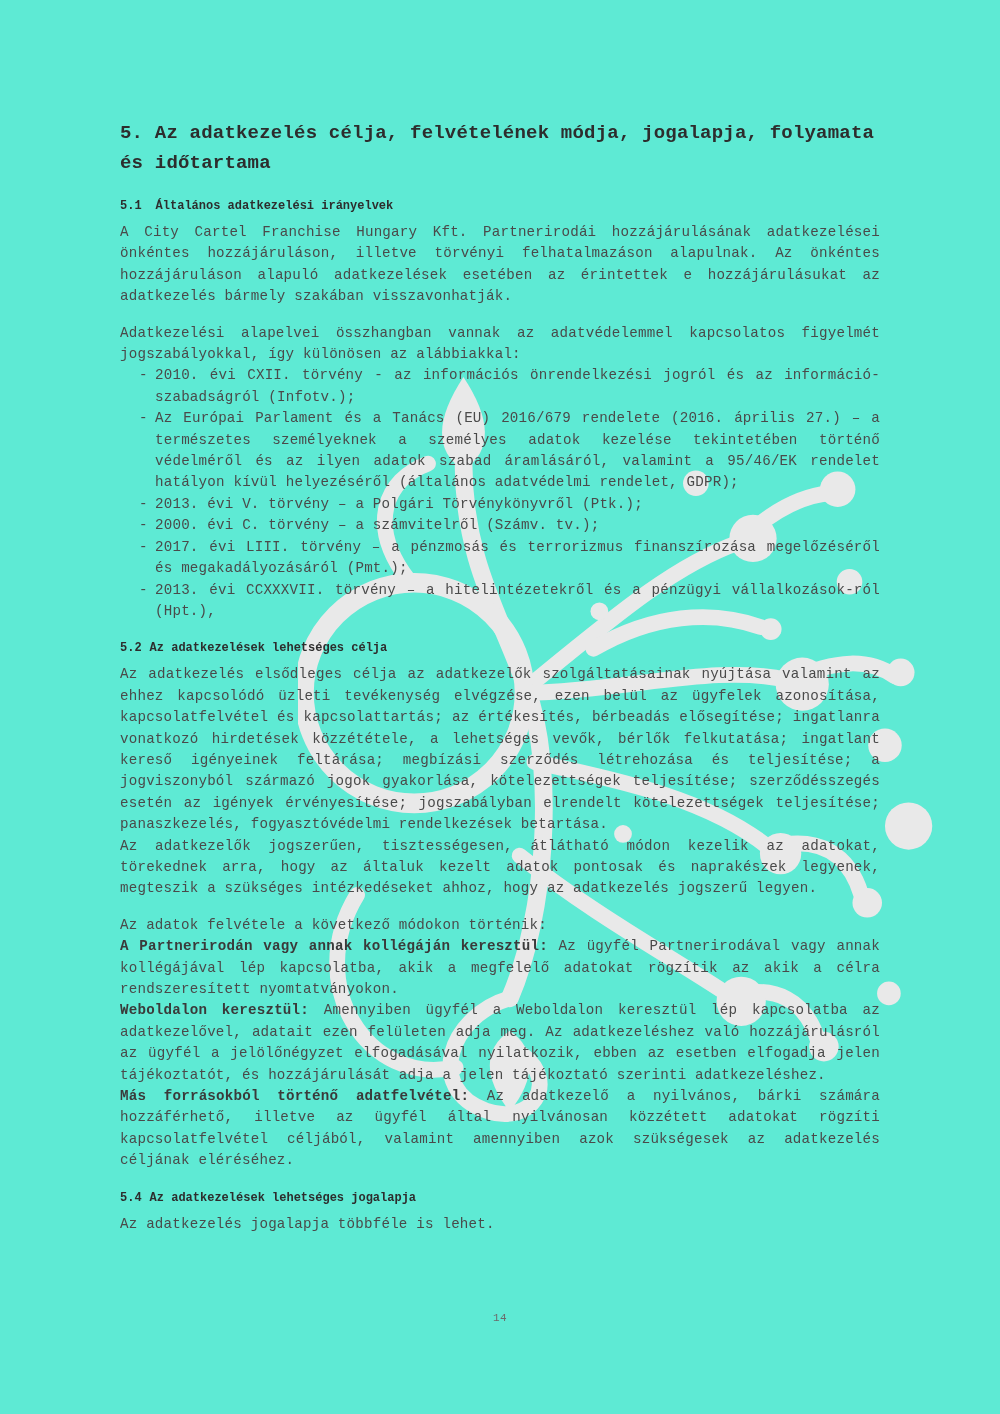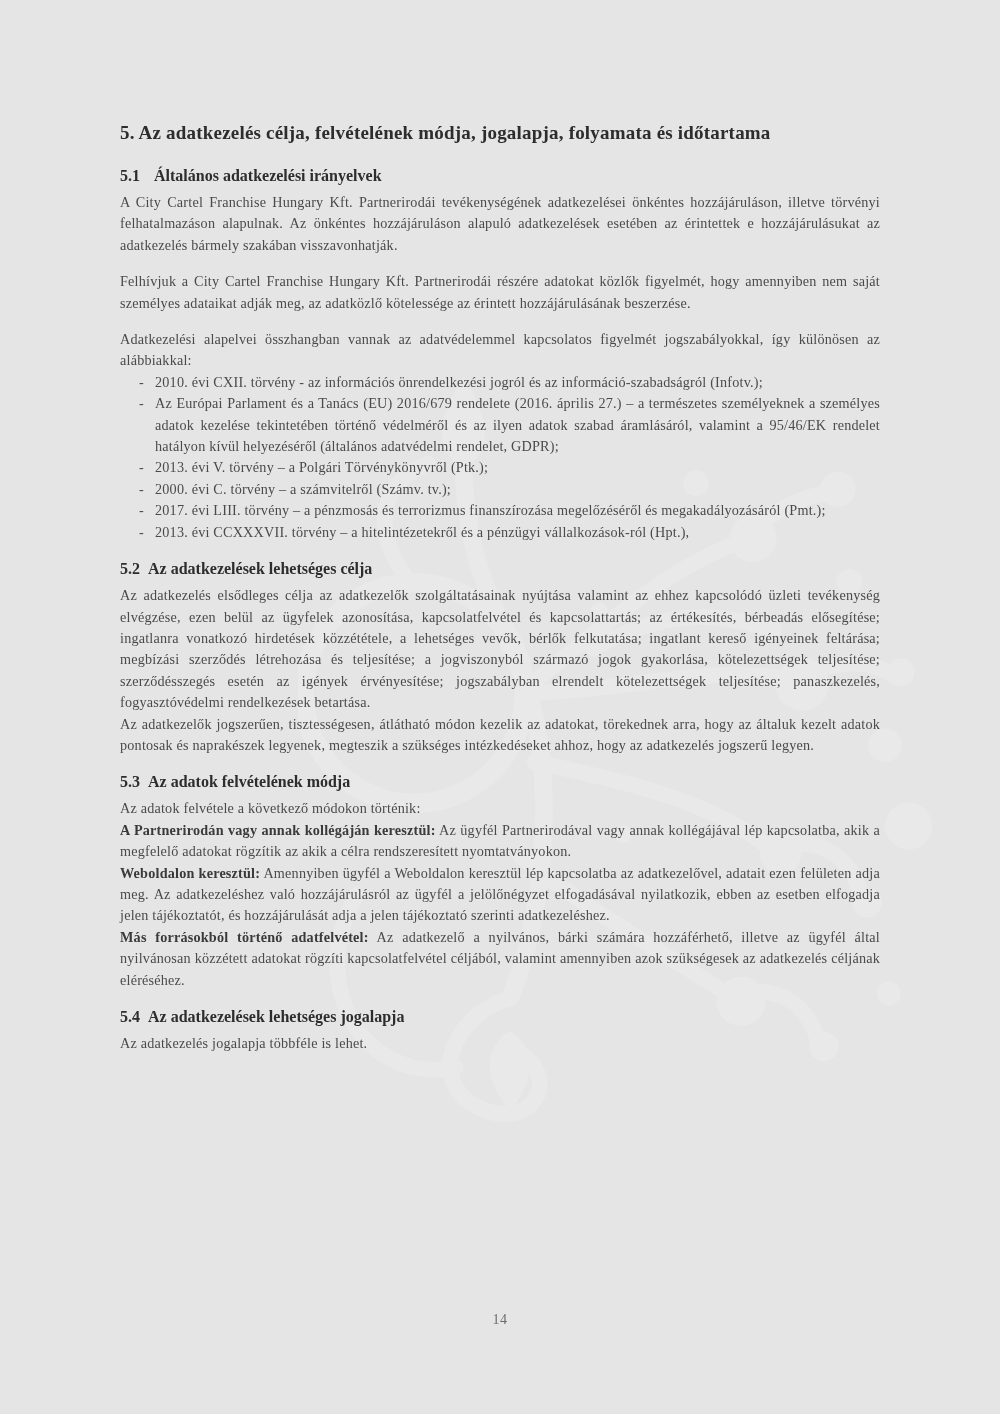--- a/index.html
+++ b/index.html
@@ -1,44 +1,44 @@
 <!DOCTYPE html>
 <html lang="hu"><head>
 <meta charset="utf-8">
 <style>
   html,body{margin:0;padding:0;background:#ffffff;}
   .page{
     position:relative;
     width:1000px;
     height:1414px;
-    background:#e5e5e5;
+    background:#5eead4;
     box-sizing:border-box;
     padding:118px 120px 0 120px;
-    font-family:Liberation Serif, serif;
+    font-family:Liberation Mono, monospace;
     color:#4a4a4a;
     overflow:hidden;
   }
   .watermark{
     position:absolute;
     left:298px; top:362px;
     width:650px; height:800px;
     z-index:0;
     pointer-events:none;
   }
   .content{position:relative; z-index:1;}
   .doc-title{
     font-size:19px;
     font-weight:800;
     line-height:30px;
     letter-spacing:.2px;
     color:#2d2d2d;
     margin:0 0 18px 0;
   }
   .sec-h{
-    font-size:16px;
+    font-size:12px;
     font-weight:700;
     color:#2d2d2d;
     line-height:20px;
     margin:0 0 6px 0;
   }
   .sec-h.spaced{margin-top:16px;}
   .sec-h .hnum{margin-right:8px;}
   .sec-h.h51 .hnum{margin-right:14px;}
   .para{
     font-size:14.2px;
@@ -65,21 +65,21 @@
     position:absolute;
     left:19px; top:0;
   }
   .methods{margin:0 0 15px 0;}
   .method-lead{font-weight:700; color:#3a3a3a;}
   .page-number{
     position:absolute;
     left:0; right:0;
     top:1312px;
     text-align:center;
-    font-size:14px;
+    font-size:11px;
     letter-spacing:.5px;
     color:#6b6b6b;
     z-index:1;
   }
 </style>
 </head>
 <body>
 
 <div class="page">
 
@@ -122,41 +122,37 @@
     </g>
   </svg>
 
   <div class="content">
 
     <h1 class="doc-title">5. Az adatkezelés célja, felvételének módja, jogalapja, folyamata és időtartama</h1>
 
     <h2 class="sec-h h51">
       <span class="hnum">5.1</span><span class="htext">Általános adatkezelési irányelvek</span>
     </h2>
-    <p class="para">A City Cartel Franchise Hungary Kft. Partnerirodái tevékenységének adatkezelései önkéntes hozzájáruláson, illetve törvényi felhatalmazáson alapulnak. Az önkéntes hozzájáruláson alapuló adatkezelések esetében az érintettek e hozzájárulásukat az adatkezelés bármely szakában visszavonhatják.</p>
-    <p class="para">Felhívjuk a City Cartel Franchise Hungary Kft. Partnerirodái részére adatokat közlők figyelmét, hogy amennyiben nem saját személyes adataikat adják meg, az adatközlő kötelessége az érintett hozzájárulásának beszerzése.</p>
+    <p class="para">A City Cartel Franchise Hungary Kft. Partnerirodái hozzájárulásának adatkezelései önkéntes hozzájáruláson, illetve törvényi felhatalmazáson alapulnak. Az önkéntes hozzájáruláson alapuló adatkezelések esetében az érintettek e hozzájárulásukat az adatkezelés bármely szakában visszavonhatják.</p>
     <p class="para tight">Adatkezelési alapelvei összhangban vannak az adatvédelemmel kapcsolatos figyelmét jogszabályokkal, így különösen az alábbiakkal:</p>
     <ul class="legal-list">
       <li><span class="dash">-</span><span>2010. évi CXII. törvény - az információs önrendelkezési jogról és az információ-szabadságról (Infotv.);</span></li>
       <li><span class="dash">-</span><span>Az Európai Parlament és a Tanács (EU) 2016/679 rendelete (2016. április 27.) – a természetes személyeknek a személyes adatok kezelése tekintetében történő védelméről és az ilyen adatok szabad áramlásáról, valamint a 95/46/EK rendelet hatályon kívül helyezéséről (általános adatvédelmi rendelet, GDPR);</span></li>
       <li><span class="dash">-</span><span>2013. évi V. törvény – a Polgári Törvénykönyvről (Ptk.);</span></li>
       <li><span class="dash">-</span><span>2000. évi C. törvény – a számvitelről (Számv. tv.);</span></li>
       <li><span class="dash">-</span><span>2017. évi LIII. törvény – a pénzmosás és terrorizmus finanszírozása megelőzéséről és megakadályozásáról (Pmt.);</span></li>
       <li><span class="dash">-</span><span>2013. évi CCXXXVII. törvény – a hitelintézetekről és a pénzügyi vállalkozások-ról (Hpt.),</span></li>
     </ul>
 
     <h2 class="sec-h spaced">
       <span class="hnum">5.2</span><span class="htext">Az adatkezelések lehetséges célja</span>
     </h2>
     <p class="para tight">Az adatkezelés elsődleges célja az adatkezelők szolgáltatásainak nyújtása valamint az ehhez kapcsolódó üzleti tevékenység elvégzése, ezen belül az ügyfelek azonosítása, kapcsolatfelvétel és kapcsolattartás; az értékesítés, bérbeadás elősegítése; ingatlanra vonatkozó hirdetések közzététele, a lehetséges vevők, bérlők felkutatása; ingatlant kereső igényeinek feltárása; megbízási szerződés létrehozása és teljesítése; a jogviszonyból származó jogok gyakorlása, kötelezettségek teljesítése; szerződésszegés esetén az igények érvényesítése; jogszabályban elrendelt kötelezettségek teljesítése; panaszkezelés, fogyasztóvédelmi rendelkezések betartása.</p>
     <p class="para">Az adatkezelők jogszerűen, tisztességesen, átlátható módon kezelik az adatokat, törekednek arra, hogy az általuk kezelt adatok pontosak és naprakészek legyenek, megteszik a szükséges intézkedéseket ahhoz, hogy az adatkezelés jogszerű legyen.</p>
 
-    <h2 class="sec-h spaced">
-      <span class="hnum">5.3</span><span class="htext">Az adatok felvételének módja</span>
-    </h2>
     <p class="para tight">Az adatok felvétele a következő módokon történik:</p>
     <div class="methods">
       <p class="para tight"><span class="method-lead">A Partnerirodán vagy annak kollégáján keresztül:</span><span> Az ügyfél Partnerirodával vagy annak kollégájával lép kapcsolatba, akik a megfelelő adatokat rögzítik az akik a célra rendszeresített nyomtatványokon.</span></p>
       <p class="para tight"><span class="method-lead">Weboldalon keresztül:</span><span> Amennyiben ügyfél a Weboldalon keresztül lép kapcsolatba az adatkezelővel, adatait ezen felületen adja meg. Az adatkezeléshez való hozzájárulásról az ügyfél a jelölőnégyzet elfogadásával nyilatkozik, ebben az esetben elfogadja jelen tájékoztatót, és hozzájárulását adja a jelen tájékoztató szerinti adatkezeléshez.</span></p>
       <p class="para tight"><span class="method-lead">Más forrásokból történő adatfelvétel:</span><span> Az adatkezelő a nyilvános, bárki számára hozzáférhető, illetve az ügyfél által nyilvánosan közzétett adatokat rögzíti kapcsolatfelvétel céljából, valamint amennyiben azok szükségesek az adatkezelés céljának eléréséhez.</span></p>
     </div>
 
     <h2 class="sec-h spaced">
       <span class="hnum">5.4</span><span class="htext">Az adatkezelések lehetséges jogalapja</span>
     </h2>

